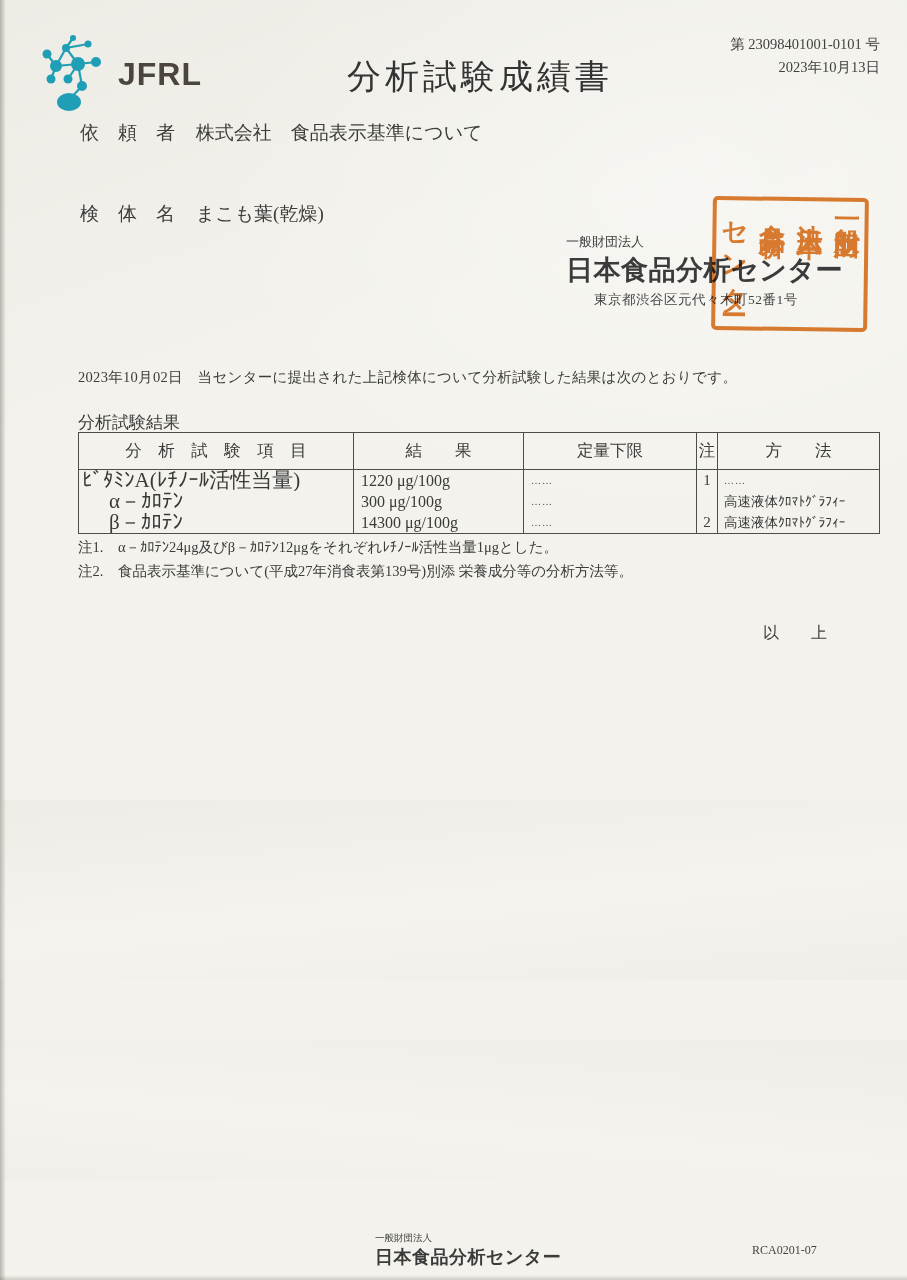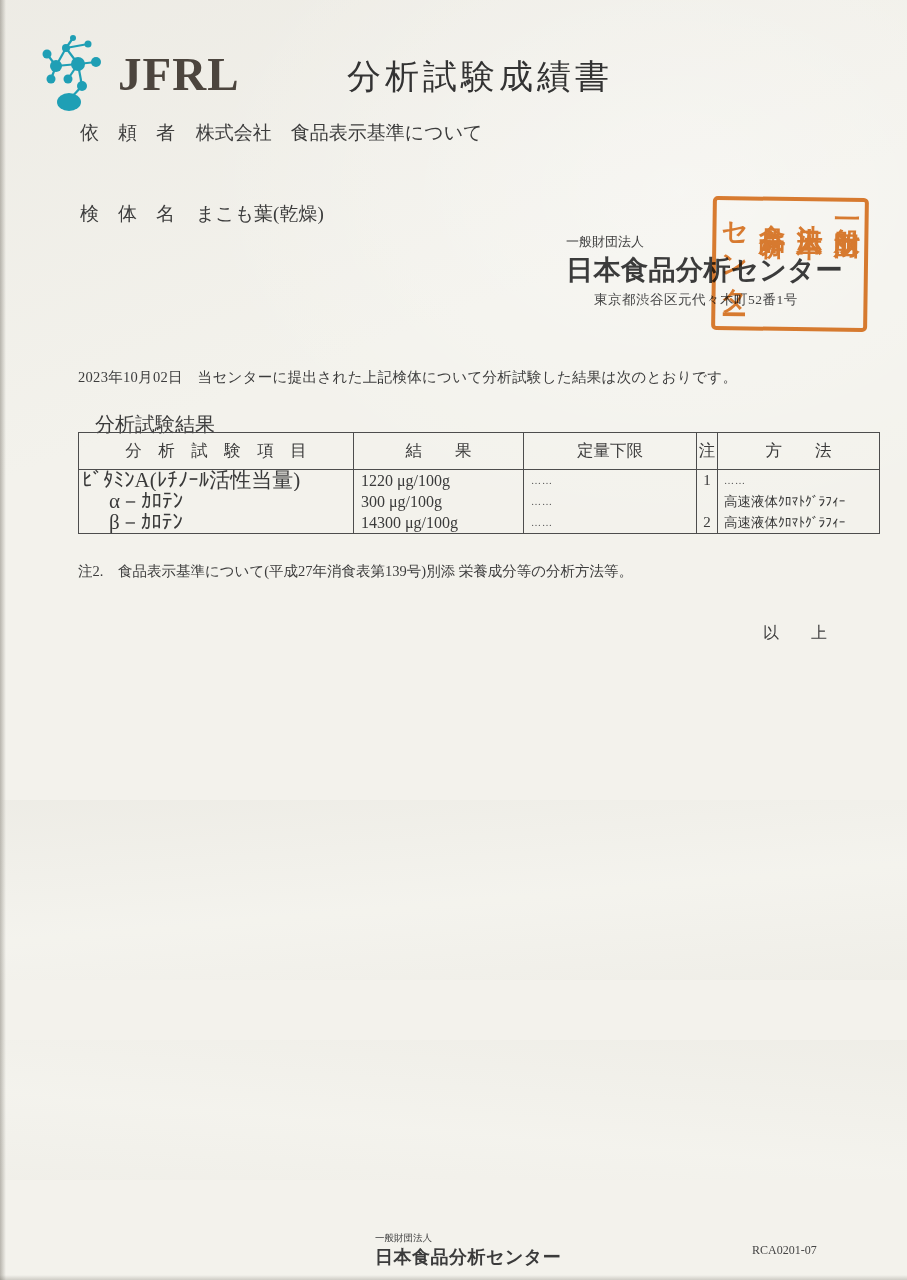--- a/index.html
+++ b/index.html
@@ -23,22 +23,22 @@
   .wrinkle1 { position:absolute; left:0; top:800px; width:100%; height:180px;
     background:linear-gradient(175deg, rgba(190,185,175,0.10), rgba(255,255,255,0.08) 55%, rgba(190,185,175,0.07)); }
   .wrinkle2 { position:absolute; left:0; top:1040px; width:100%; height:140px;
     background:linear-gradient(185deg, rgba(190,185,175,0.08), rgba(255,255,255,0.06) 60%, rgba(190,185,175,0.05)); }
 
   
   .report-meta { position:absolute; top:33px; right:27px; text-align:right;
     font-size:14.5px; line-height:23px; color:#3f3f3f; }
   .logo { position:absolute; left:38px; top:34px; display:flex; align-items:center; }
   .logo-mark { width:72px; height:80px; }
-  .logo-word { font-family:Liberation Serif, serif;
-    font-weight:bold; font-size:47px; letter-spacing:1px; color:#4c453e; margin-left:8px; }
+  .logo-word { font-family:Liberation Sans, sans-serif;
+    font-weight:bold; font-size:32px; letter-spacing:1px; color:#4c453e; margin-left:8px; }
   .doc-title { position:absolute; left:347px; top:54px; font-size:34px;
     letter-spacing:4px; color:#333;text-align:center; }
 
   
   .field-row { position:absolute; left:80px; font-size:19px; color:#3c3c3c; white-space:nowrap; }
   .field-row .flabel { display:inline-block; }
   .field-row .fvalue { display:inline-block; margin-left:16px; }
   .row-client { top:120px; }
   .row-sample { top:201px; }
 
@@ -57,21 +57,21 @@
     color:#dd7420; mix-blend-mode:multiply; opacity:0.92;
     transform:rotate(0.8deg); }
   .seal-col { writing-mode:vertical-rl; text-orientation:upright;
     font-size:26px; line-height:1; letter-spacing:3px; font-weight:bold; }
 
   
   .statement { position:absolute; left:78px; top:368px; font-size:14.5px;
     color:#3c3c3c; letter-spacing:0.3px; }
 
   
-  .section-title { position:absolute; left:78px; top:411px; font-size:20px; color:#3c3c3c;margin-left:17px; }
+  .section-title { position:absolute; left:78px; top:411px; font-size:17px; color:#3c3c3c; }
   table.rtable { position:absolute; left:78px; top:432px; border-collapse:collapse;
     table-layout:fixed; width:801px; }
   .rtable th, .rtable td { border:1.5px solid #4d4d4d; padding:0; }
   .rtable th { font-weight:normal; font-size:16.5px; height:36px; text-align:center;
     color:#3c3c3c; }
   .rtable td { vertical-align:top; height:63px; }
   .ln { min-height:21px; line-height:21px; font-size:21px; white-space:nowrap; overflow:hidden; }
   .ln-item { padding-left:3px; }
   .ln-indent { padding-left:30px; }
   .ln-result { padding-left:7px; font-size:16px; }
@@ -95,20 +95,24 @@
 </style>
 </head>
 <body>
 
 <div class="page">
   <div class="edge-left"></div>
   <div class="edge-bottom"></div>
   <div class="wrinkle1"></div>
   <div class="wrinkle2"></div>
 
+  <div class="report-meta">
+    <div>第 23098401001-0101 号</div>
+    <div>2023年10月13日</div>
+  </div>
 
   <div class="logo">
     <svg class="logo-mark" viewBox="0 0 70 80" xmlns="http://www.w3.org/2000/svg">
       <g stroke="#1f9fb5" stroke-width="2.2" fill="none">
         <line x1="30" y1="66" x2="43" y2="52"></line>
         <line x1="43" y1="52" x2="39" y2="30"></line>
         <line x1="39" y1="30" x2="17" y2="32"></line>
         <line x1="39" y1="30" x2="57" y2="28"></line>
         <line x1="39" y1="30" x2="27" y2="14"></line>
         <line x1="39" y1="30" x2="29" y2="45"></line>
@@ -205,20 +209,21 @@
         </td>
         <td>
           <div class="ln ln-method dots">……</div>
           <div class="ln ln-method">高速液体ｸﾛﾏﾄｸﾞﾗﾌｨｰ</div>
           <div class="ln ln-method">高速液体ｸﾛﾏﾄｸﾞﾗﾌｨｰ</div>
         </td>
       </tr>
     </tbody>
   </table>
 
+  <div class="note-line note-1">注1.　α－ｶﾛﾃﾝ24μg及びβ－ｶﾛﾃﾝ12μgをそれぞれﾚﾁﾉｰﾙ活性当量1μgとした。</div>
   <div class="note-line note-2">注2.　食品表示基準について(平成27年消食表第139号)別添 栄養成分等の分析方法等。</div>
 
   <div class="closing">以　　上</div>
 
   <div class="footer-org">
     <div class="lab-type">一般財団法人</div>
     <div class="fname">日本食品分析センター</div>
   </div>
   <div class="doc-code">RCA0201-07</div>
 </div>

